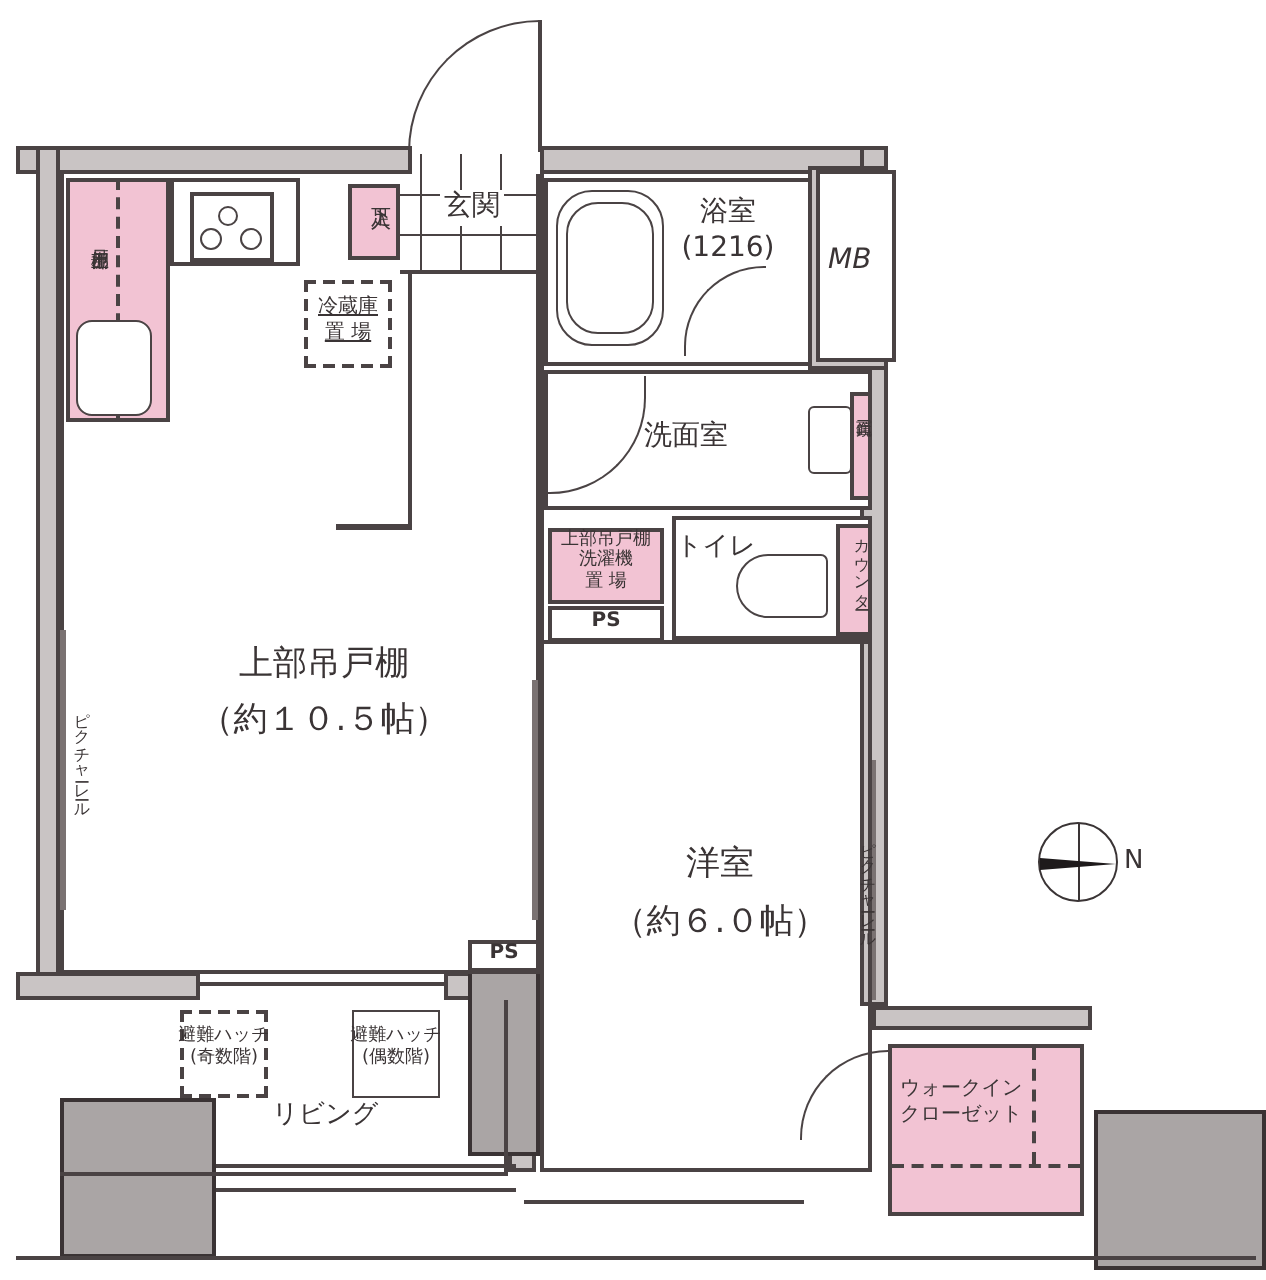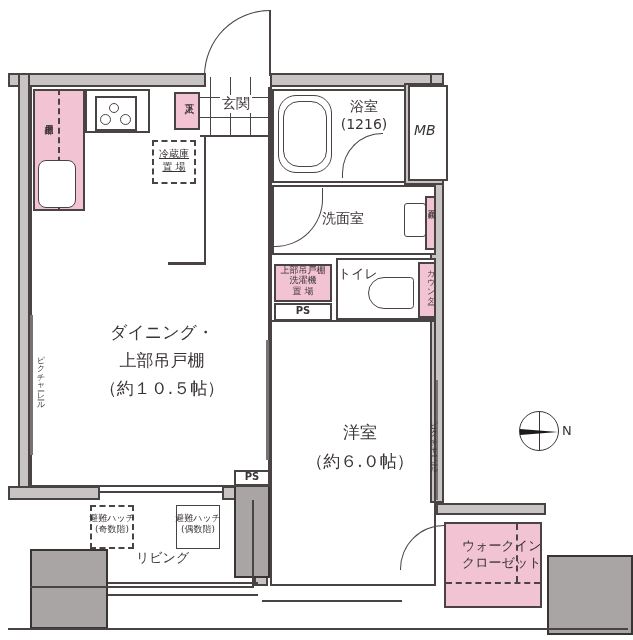--- a/index.html
+++ b/index.html
@@ -99,21 +99,20 @@
 <div class="room" style="left:274px;top:303px;width:58px;height:18px;"></div>
 <div class="label" style="left:274px;top:305px;width:58px;font-size:10px;font-weight:bold;">PS</div>
 
 <div class="room" style="left:336px;top:258px;width:100px;height:62px;"></div>
 <div class="label" style="left:338px;top:266px;font-size:13px;">トイレ</div>
 <div class="abs" style="left:368px;top:277px;width:44px;height:30px;border:1.5px solid #4a4344;border-radius:18px 4px 4px 18px;"></div>
 <div class="pink" style="left:418px;top:262px;width:18px;height:56px;"></div>
 <div class="vtext" style="left:424px;top:264px;font-size:8px;">カウンター</div>
 
 <div class="label" style="left:82px;top:318px;width:160px;font-size:17px;line-height:1.65;">
-  <div>ダイニング・</div>
   <div>上部吊戸棚</div>
   <div>（約１０.５帖）</div>
 </div>
 <div class="line" style="left:30px;top:315px;width:3px;height:140px;background:#7a7272;"></div>
 <div class="vtext" style="left:34px;top:350px;font-size:8px;">ピクチャーレール</div>
 
 <div class="line" style="left:266px;top:340px;width:3px;height:120px;background:#7a7272;"></div>
 
 <div class="room" style="left:270px;top:320px;width:166px;height:266px;background:transparent;"></div>
 <div class="label" style="left:300px;top:418px;width:120px;font-size:17px;line-height:1.7;">
@@ -121,21 +120,21 @@
   <div>（約６.０帖）</div>
 </div>
 <div class="line" style="left:436px;top:380px;width:2px;height:120px;background:#7a7272;"></div>
 <div class="vtext" style="left:427px;top:415px;font-size:8px;">ピクチャーレール</div>
 
 <div class="room" style="left:234px;top:470px;width:36px;height:16px;"></div>
 <div class="label" style="left:234px;top:471px;width:36px;font-size:10px;font-weight:bold;">PS</div>
 
 <div class="wall" style="left:436px;top:503px;width:110px;height:12px;"></div>
 <div class="pink" style="left:444px;top:522px;width:98px;height:86px;"></div>
-<div class="label" style="left:450px;top:538px;width:60px;font-size:13px;text-align:left;line-height:1.3;margin-left:12px;">
+<div class="label" style="left:450px;top:538px;width:60px;font-size:10px;text-align:left;line-height:1.3;">
   <div>ウォークイン</div>
   <div>クローゼット</div>
 </div>
 <div class="abs" style="left:400px;top:525px;width:44px;height:44px;border-top:1.5px solid #4a4344;border-left:1.5px solid #4a4344;border-top-left-radius:44px;"></div>
 <div class="dash" style="left:446px;top:582px;width:94px;height:0;border-width:2px 0 0 0;"></div>
 <div class="dash" style="left:516px;top:524px;width:0;height:58px;border-width:0 0 0 2px;"></div>
 
 <div class="abs" style="left:519px;top:411px;width:40px;height:40px;border:1.5px solid #3a3435;border-radius:50%;box-sizing:border-box;">
   <div style="position:absolute;left:19px;top:0;width:1px;height:38px;background:#3a3435;"></div>
   <div style="position:absolute;left:0;top:17px;width:38px;height:0;border-top:3px solid transparent;border-bottom:3px solid transparent;border-left:38px solid #1e1a1b;"></div>

